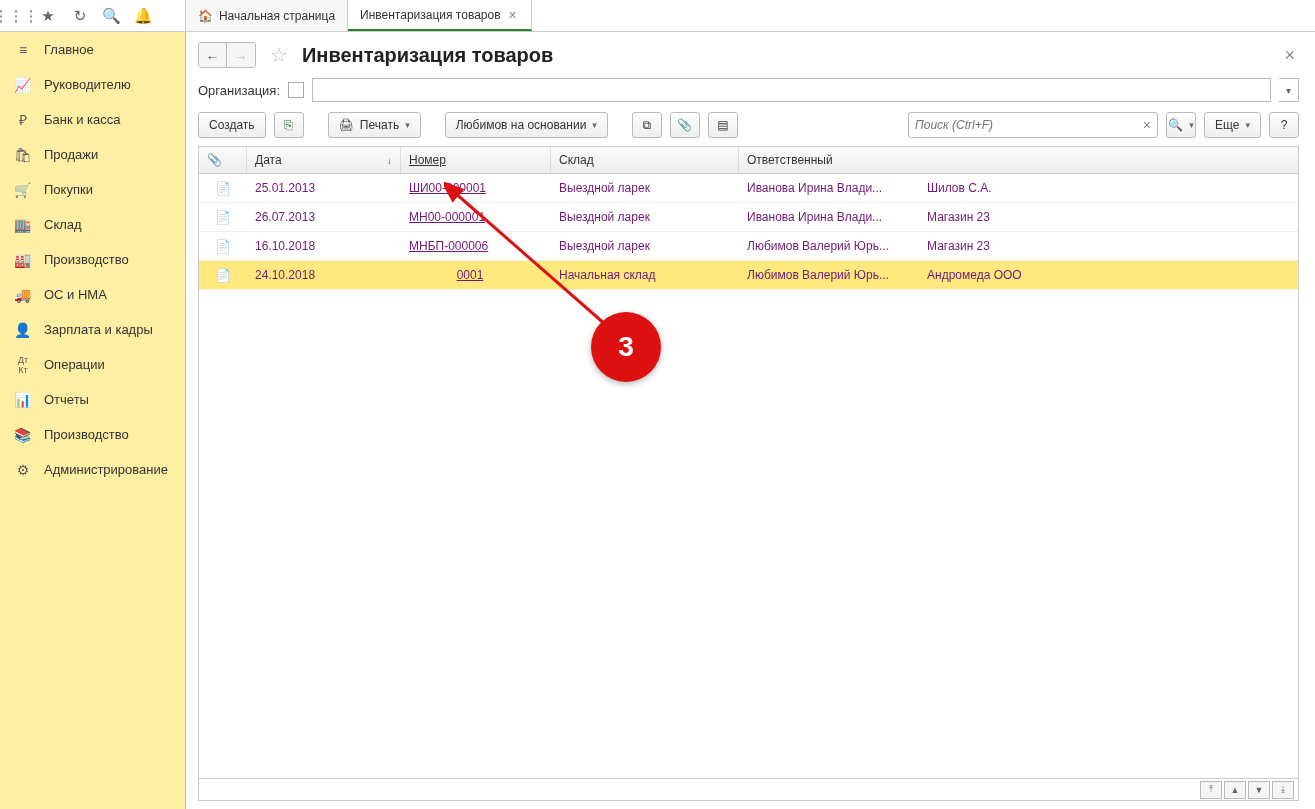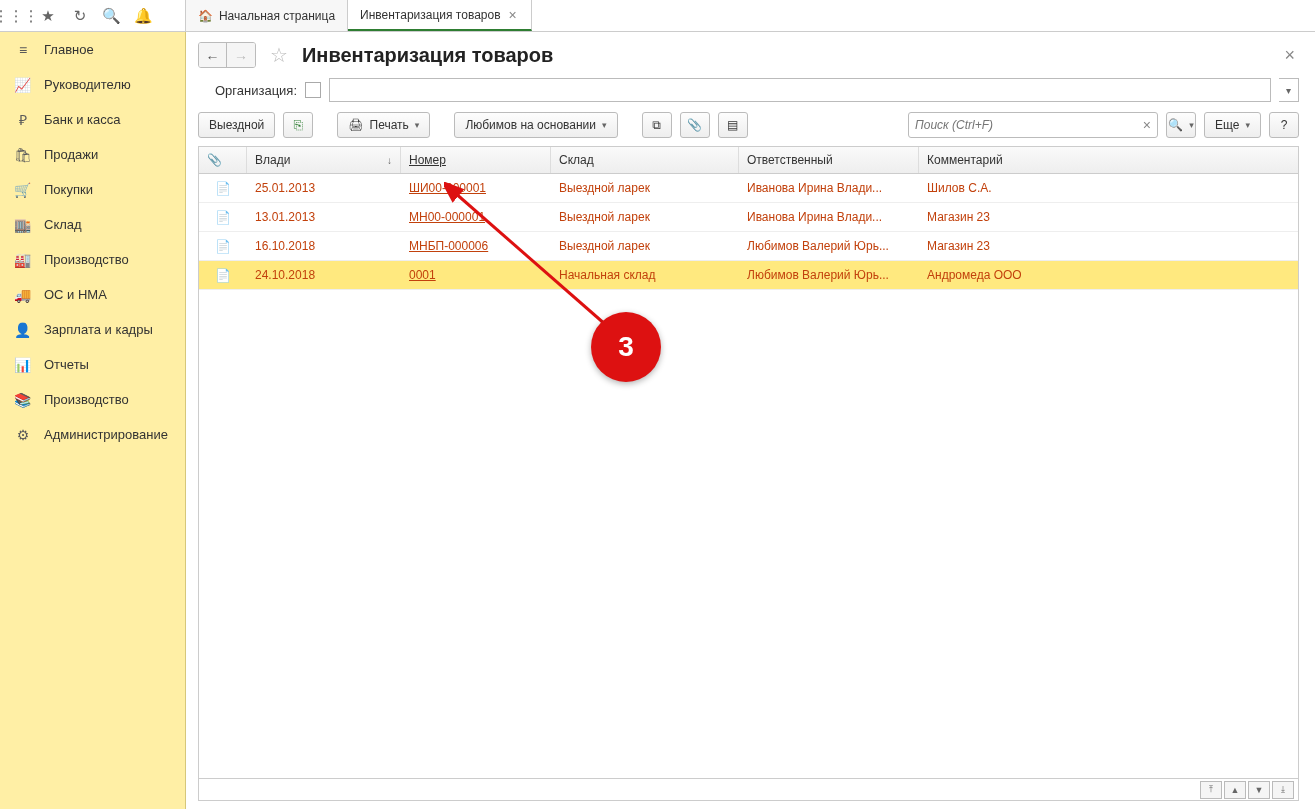--- a/index.html
+++ b/index.html
@@ -27,21 +27,21 @@
 
 .page-header { display: flex; align-items: center; padding: 10px 16px 6px 12px; gap: 10px; }
 .nav-group { display: flex; border: 1px solid #bbb; border-radius: 3px; overflow: hidden; }
 .nav-btn { width: 28px; height: 24px; display: flex; align-items: center; justify-content: center; background: #f5f5f5; cursor: pointer; font-size: 14px; color: #555; border-right: 1px solid #bbb; }
 .nav-btn:last-child { border-right: none; color: #bbb; }
 .star { color: #bbb; font-size: 20px; cursor: pointer; padding: 0 4px; }
 .page-title { font-size: 20px; font-weight: bold; color: #222; }
 .page-close { margin-left: auto; font-size: 18px; color: #888; cursor: pointer; padding: 0 4px; }
 
 
-.filter-row { display: flex; align-items: center; padding: 4px 16px 10px 29px; gap: 8px; }
+.filter-row { display: flex; align-items: center; padding: 4px 16px 10px 12px; gap: 8px; }
 .filter-label { font-size: 13px; color: #333; }
 .filter-check { width: 16px; height: 16px; border: 1px solid #aaa; cursor: pointer; }
 .filter-input { flex: 1; height: 24px; border: 1px solid #bbb; background: #fff; }
 .filter-dd { width: 20px; height: 24px; border: 1px solid #bbb; border-left: none; display: flex; align-items: center; justify-content: center; cursor: pointer; color: #666; font-size: 10px; }
 
 
 .toolbar { display: flex; align-items: center; padding: 0 16px 8px 12px; gap: 8px; }
 .btn { height: 26px; border: 1px solid #bbb; border-radius: 3px; background: linear-gradient(#fdfdfd,#eee); display: flex; align-items: center; padding: 0 10px; gap: 6px; cursor: pointer; font-size: 12px; color: #333; }
 .btn.icon-only { padding: 0; width: 30px; justify-content: center; }
 .btn .caret { font-size: 9px; color: #666; }
@@ -52,21 +52,21 @@
 
 
 .table { flex: 1; border: 1px solid #ccc; margin: 0 16px 8px 12px; display: flex; flex-direction: column; position: relative; }
 .thead { display: flex; background: linear-gradient(#fafafa,#eee); border-bottom: 1px solid #ccc; }
 .th { padding: 6px 8px; font-size: 12px; color: #333; border-right: 1px solid #ddd; display: flex; align-items: center; gap: 6px; }
 .th:last-child { border-right: none; }
 .sort-arrow { font-size: 10px; color: #666; margin-left: auto; }
 .tbody { flex: 1; overflow-y: auto; }
 .tr { display: flex; border-bottom: 1px solid #eee; height: 29px; align-items: center; }
 .tr.selected { background: #ffe97f; }
-.td { padding: 0 8px; font-size: 12px; color: #c2410c; overflow: hidden; text-overflow: ellipsis; white-space: nowrap; }
+.td { padding: 0 8px; font-size: 12px; color: #701a75; overflow: hidden; text-overflow: ellipsis; white-space: nowrap; }
 .doc-icon { color: #2e7d32; font-size: 13px; display: flex; align-items: center; justify-content: center; }
 
 
 .c-attach { width: 48px; text-align: center; }
 .c-date   { width: 154px; }
 .c-num    { width: 150px; text-decoration: underline; }
 .c-sklad  { width: 188px; }
 .c-resp   { width: 180px; }
 .c-org    { width: 180px; }
 .c-comm   { flex: 1; }
@@ -137,20 +137,24 @@
         </div>
       <div class="side-item">
           <span class="side-icon">🚚</span>
           <span>ОС и НМА</span>
         </div>
       <div class="side-item">
           <span class="side-icon">👤</span>
           <span>Зарплата и кадры</span>
         </div>
       <div class="side-item">
+          <span class="side-icon" style="font-size:9px;">Дт<br>Кт</span>
+          <span>Операции</span>
+        </div>
+      <div class="side-item">
           <span class="side-icon">📊</span>
           <span>Отчеты</span>
         </div>
       <div class="side-item">
           <span class="side-icon">📚</span>
           <span>Производство</span>
         </div>
       <div class="side-item">
           <span class="side-icon">⚙</span>
           <span>Администрирование</span>
@@ -170,21 +174,21 @@
 
       <div class="filter-row">
         <span class="filter-label">Организация:</span>
         <span class="filter-check"></span>
         <div class="filter-input"></div>
         <div class="filter-dd">▾</div>
       </div>
 
       <div class="toolbar">
         <div class="btn">
-            <span>Выездной</span>
+            <span>Создать</span>
           </div>
         <div class="btn icon-only">
             <span style="color:#2e7d32;">⎘</span>
           </div>
         <div style="width:8px;"></div>
         <div class="btn">
             <span>🖨</span>
             <span>Печать</span>
             <span class="caret">▾</span>
           </div>
@@ -220,68 +224,65 @@
             <span>?</span>
           </div>
       </div>
 
       <div class="table">
         <div class="thead">
           <div class="th c-attach">
               <span>📎</span>
             </div>
           <div class="th c-date">
-              <span>Влади</span>
+              <span>Дата</span>
               <span class="sort-arrow">↓</span>
             </div>
           <div class="th c-num">
               <span>Номер</span>
             </div>
           <div class="th c-sklad">
               <span>Склад</span>
             </div>
           <div class="th c-resp">
               <span>Ответственный</span>
-            </div>
-          <div class="th c-comm">
-              <span>Комментарий</span>
             </div>
         </div>
         <div class="tbody">
           <div class="tr">
             <div class="td c-attach doc-icon">📄</div>
             <div class="td c-date">25.01.2013</div>
             <div class="td c-num">ШИ00-000001</div>
             <div class="td c-sklad">Выездной ларек</div>
             <div class="td c-resp">Иванова Ирина Влади...</div>
             <div class="td c-org">Шилов С.А.</div>
             <div class="td c-comm"></div>
           </div>
           <div class="tr">
             <div class="td c-attach doc-icon">📄</div>
-            <div class="td c-date">13.01.2013</div>
+            <div class="td c-date">26.07.2013</div>
             <div class="td c-num">МН00-000001</div>
             <div class="td c-sklad">Выездной ларек</div>
             <div class="td c-resp">Иванова Ирина Влади...</div>
             <div class="td c-org">Магазин 23</div>
             <div class="td c-comm"></div>
           </div>
           <div class="tr">
             <div class="td c-attach doc-icon">📄</div>
             <div class="td c-date">16.10.2018</div>
             <div class="td c-num">МНБП-000006</div>
             <div class="td c-sklad">Выездной ларек</div>
             <div class="td c-resp">Любимов Валерий Юрь...</div>
             <div class="td c-org">Магазин 23</div>
             <div class="td c-comm"></div>
           </div>
           <div class="tr selected">
             <div class="td c-attach doc-icon">📄</div>
             <div class="td c-date">24.10.2018</div>
-            <div class="td c-num" style="text-align:left;padding-right:20px;">0001</div>
+            <div class="td c-num" style="text-align:center;padding-right:20px;">0001</div>
             <div class="td c-sklad">Начальная склад</div>
             <div class="td c-resp">Любимов Валерий Юрь...</div>
             <div class="td c-org">Андромеда ООО</div>
             <div class="td c-comm"></div>
           </div>
         </div>
         <div class="scroll-footer">
           <div class="sf-btn">⤒</div>
           <div class="sf-btn">▲</div>
           <div class="sf-btn">▼</div>

